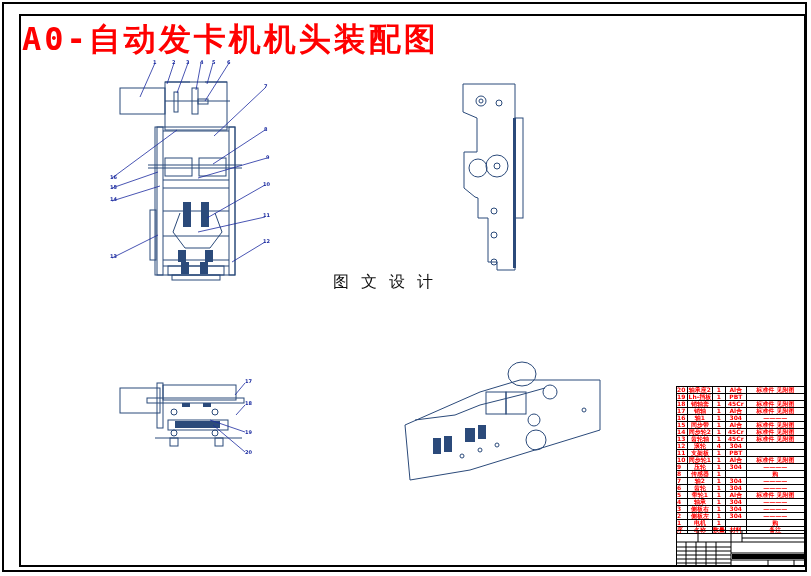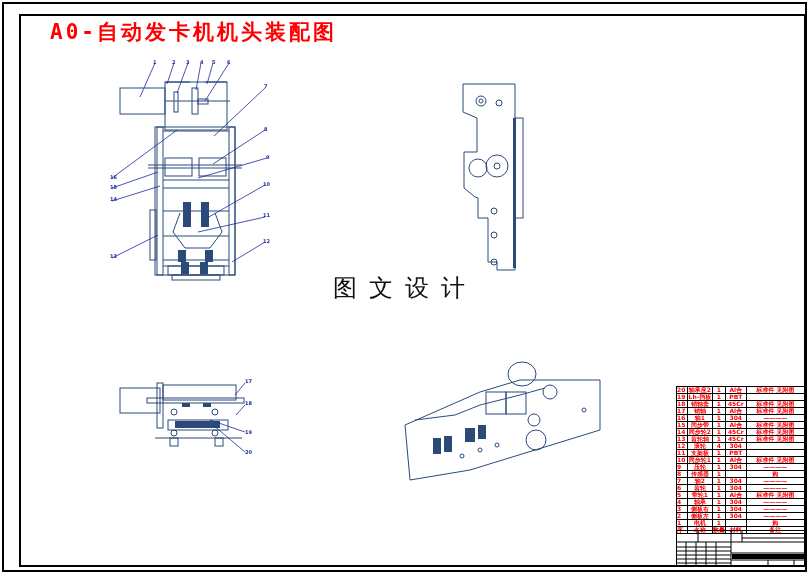--- a/index.html
+++ b/index.html
@@ -1,20 +1,20 @@
 <!DOCTYPE html>
 <html><head>
 <meta charset="utf-8">
 <style>
   html, body { margin: 0; padding: 0; background: #ffffff; }
   body { width: 811px; height: 576px; position: relative; overflow: hidden; font-family: "DejaVu Sans", sans-serif; }
   .frame-outer { position: absolute; left: 2px; top: 2px; width: 805px; height: 570px; border: 2px solid #000; box-sizing: border-box; }
   .frame-inner { position: absolute; left: 19px; top: 14px; width: 787px; height: 553px; border: 2px solid #000; border-right-width: 2px; box-sizing: border-box; }
-  .title { position: absolute; left: 22px; top: 18px; color: #ff0000; font-family: "DejaVu Sans Mono", monospace; font-size: 21px; font-weight: bold; letter-spacing: 3px; white-space: nowrap; padding-left: 28px; }
-  .watermark { position: absolute; left: 333px; top: 272px; font-family: Liberation Serif, serif; font-size: 24px; letter-spacing: 12px; color: #111; }
+  .title { position: absolute; left: 22px; top: 18px; color: #ff0000; font-family: "DejaVu Sans Mono", monospace; font-size: 32px; font-weight: bold; letter-spacing: 3px; white-space: nowrap; }
+  .watermark { position: absolute; left: 333px; top: 272px; font-family: Liberation Serif, serif; font-size: 16px; letter-spacing: 12px; color: #111; }
   svg.drw { position: absolute; left: 0; top: 0; }
   .bom { position: absolute; left: 676px; top: 386px; width: 129px; border-collapse: collapse; }
   .bom td { border: 1px solid #000; height: 6px; padding: 0; font-size: 6px; line-height: 6px; color: #ff0000; font-weight: bold; text-align: center; overflow: hidden; white-space: nowrap; }
   .bom td.c0 { width: 10px; text-align: left; }
   .bom td.c1 { width: 24px; }
   .bom td.c2 { width: 10px; }
   .bom td.c3 { width: 20px; }
   .bom td.c4 { width: 58px; }
   .titleblock { position: absolute; left: 676px; top: 530px; width: 129px; height: 37px; border: 1px solid #000; box-sizing: border-box; }
 </style>

